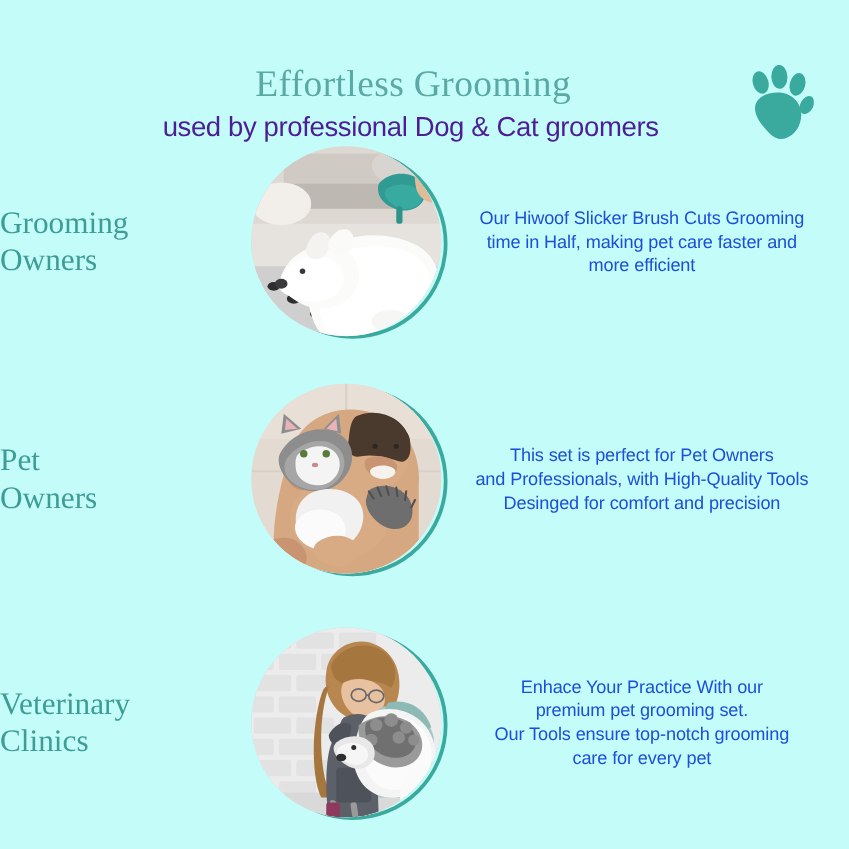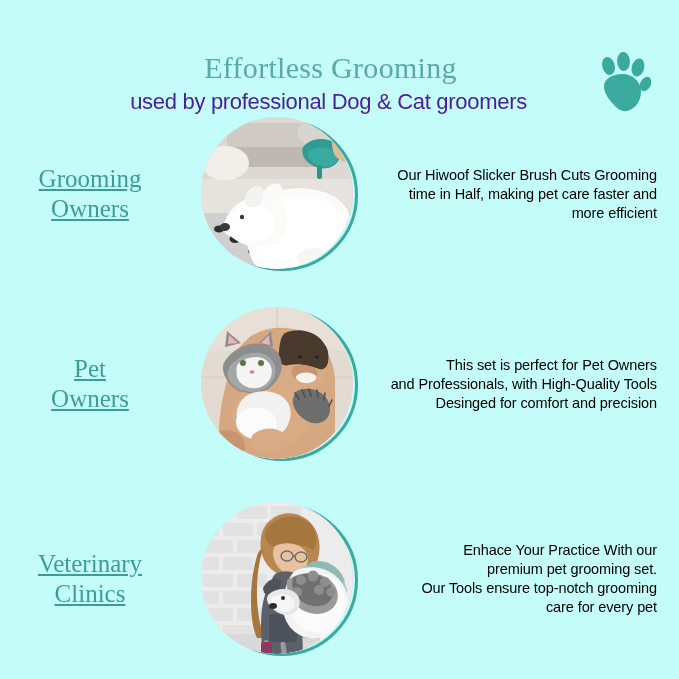--- a/index.html
+++ b/index.html
@@ -63,29 +63,28 @@
     display: flex;
     align-items: center;
   }
   #row-0 { top: 99px; }
   #row-1 { top: 289px; }
   #row-2 { top: 484px; }
 
   .row-label {
     width: 186px;
     flex: 0 0 186px;
-    text-align: center;
+    text-align: left;
     font-family: "Liberation Serif", "DejaVu Serif", serif;
     font-size: 25px;
     line-height: 30px;
     color: #3d9d94;
     font-weight: 400;
     padding-right: 6px;
     box-sizing: border-box;
-    text-decoration: underline;
   }
 
   .row-media {
     flex: 0 0 170px;
     width: 170px;
     height: 170px;
     position: relative;
   }
   .ring {
     position: absolute;
@@ -104,25 +103,25 @@
     width: 152px;
     height: 152px;
     border-radius: 50%;
     overflow: hidden;
     background: #d9d9d9;
   }
   .photo svg { display: block; width: 152px; height: 152px; }
 
   .row-text {
     flex: 1 1 auto;
-    text-align: right;
+    text-align: center;
     font-family: "Liberation Sans", sans-serif;
     font-size: 14.5px;
     line-height: 19px;
-    color: #000000;
+    color: #1d4ed8;
     font-weight: 400;
     letter-spacing: -0.1px;
     padding: 0 22px 0 14px;
     box-sizing: border-box;
   }
   .row-text div { white-space: nowrap; }
 </style>
 </head>
 <body>
 

